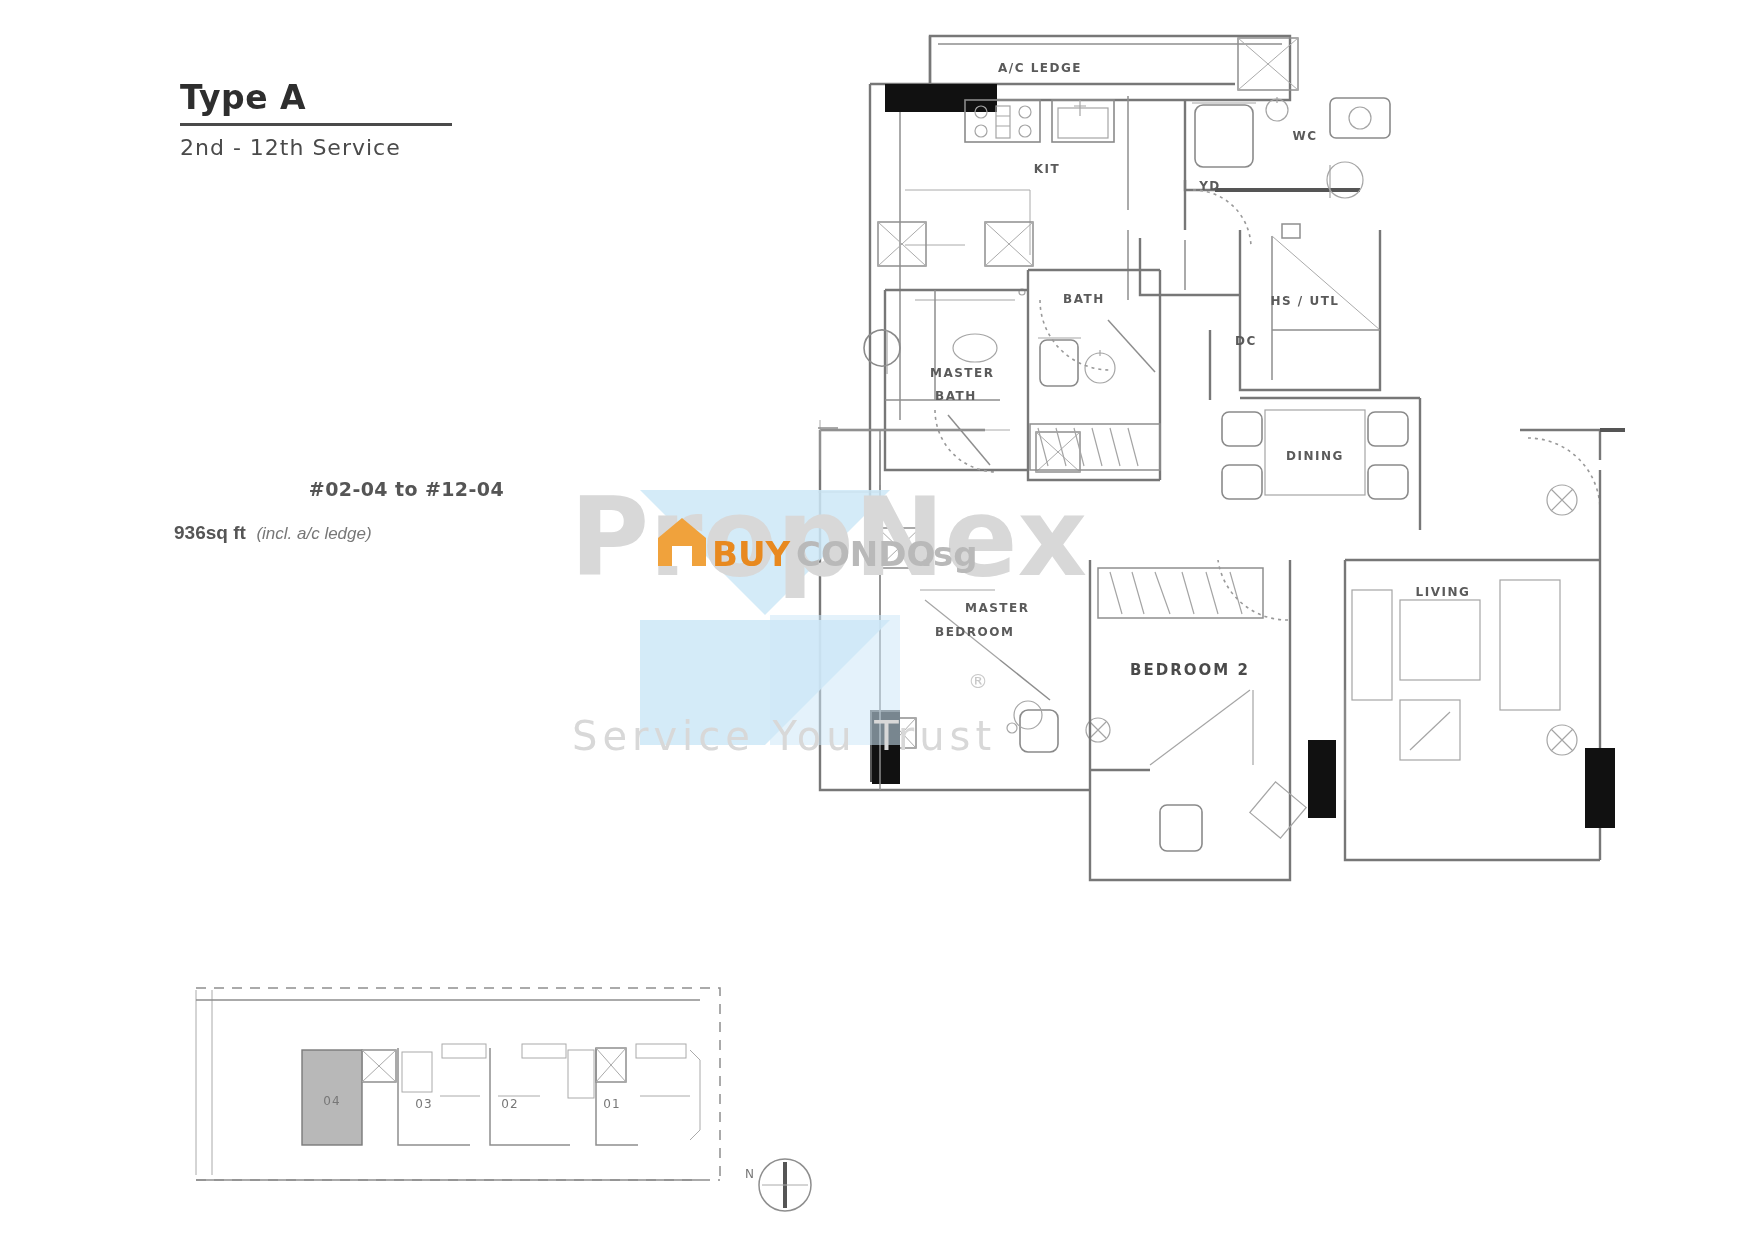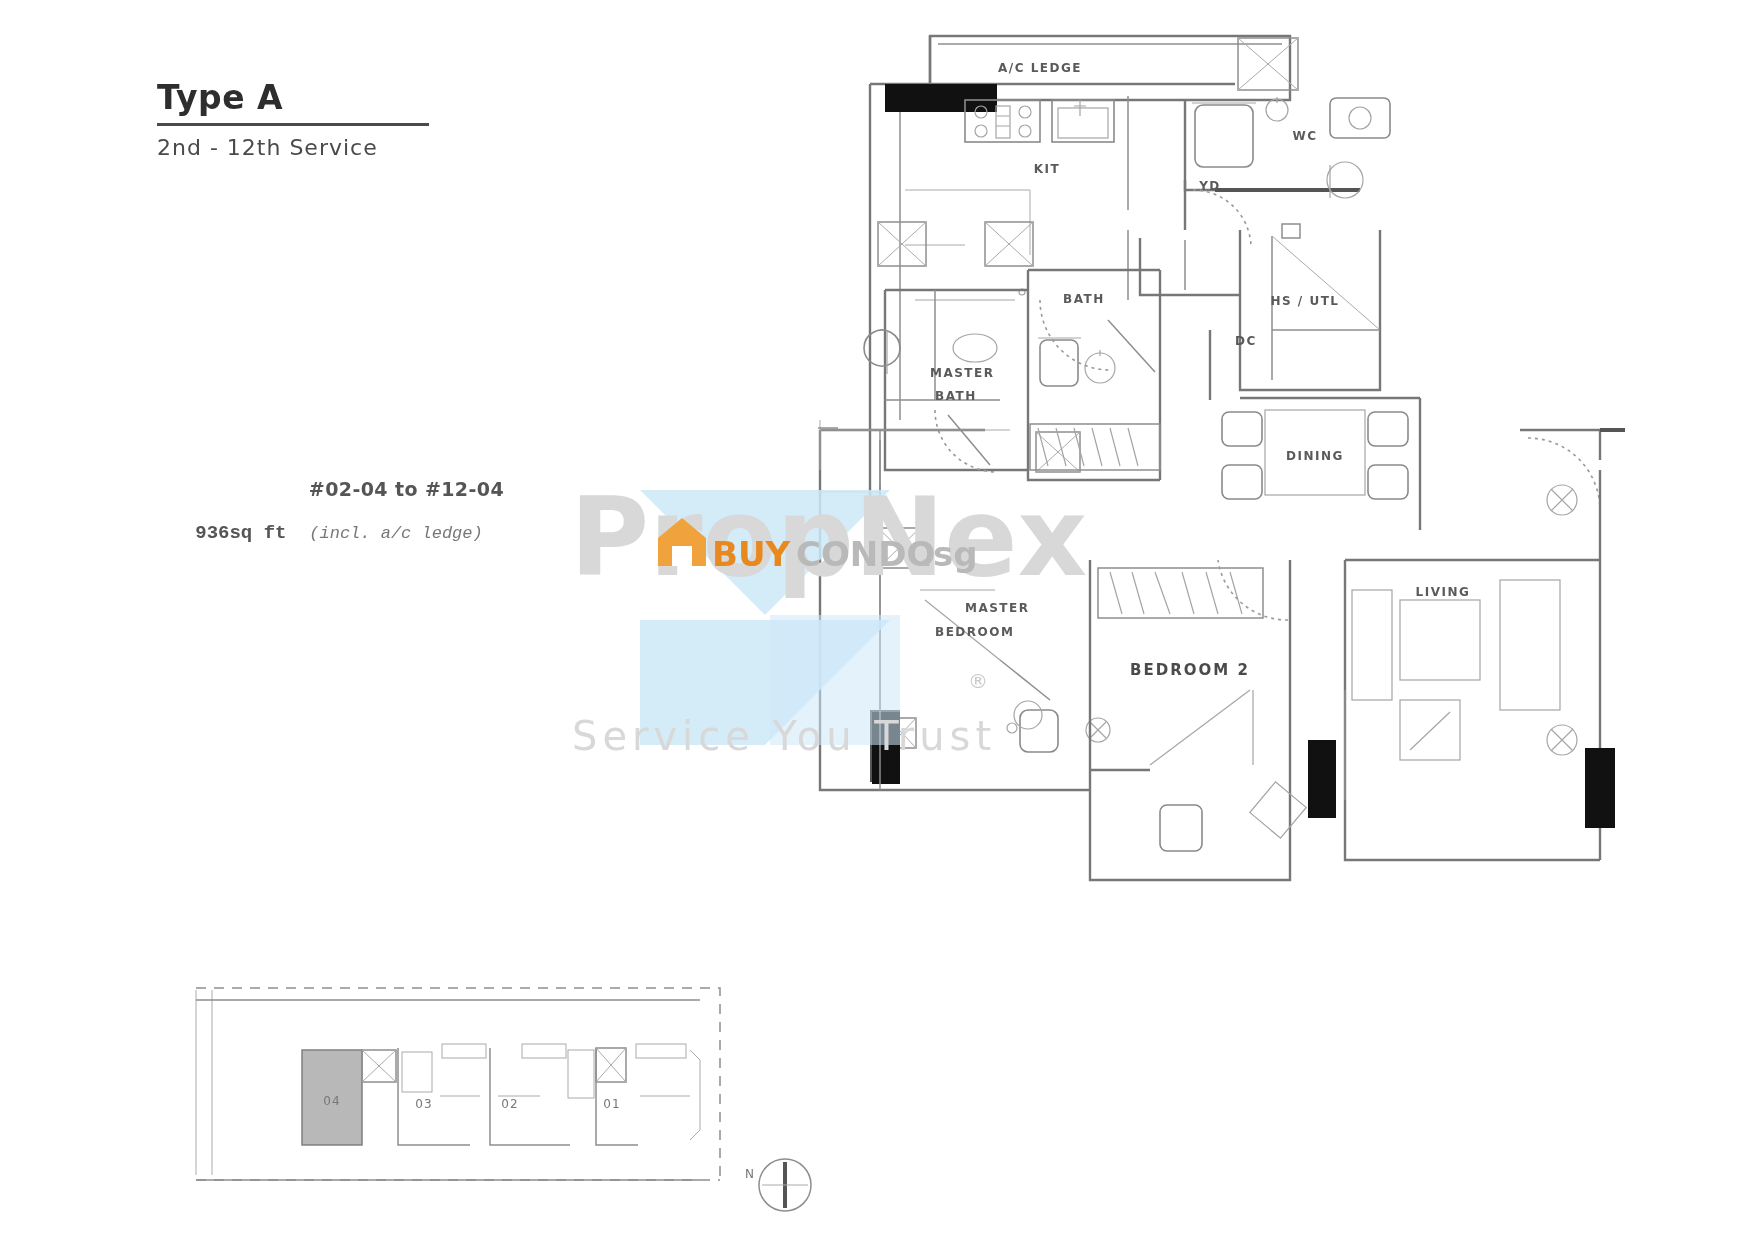--- a/index.html
+++ b/index.html
@@ -1,32 +1,32 @@
 <!DOCTYPE html>
 <html><head>
 <meta charset="utf-8">
 <style>
   html,body{margin:0;padding:0;background:#ffffff;}
   body{width:1754px;height:1240px;position:relative;overflow:hidden;
        font-family:"Liberation Sans",sans-serif;color:#3a3a3a;}
 
   
-  #title-block{position:absolute;left:157px;top:78px;width:300px;}
+  #title-block{position:absolute;left:180px;top:78px;width:300px;}
   #title-block .t-main{font-size:33px;font-weight:bold;color:#2e2e2e;letter-spacing:.5px;
         font-family:"DejaVu Sans",sans-serif;}
   #title-block .t-rule{height:3px;background:#4a4a4a;margin:6px 0 9px 0;width:272px;}
   #title-block .t-sub{font-size:22px;color:#4a4a4a;letter-spacing:1px;
         font-family:"DejaVu Sans",sans-serif;}
 
   
   #unit-info{position:absolute;left:174px;top:478px;width:330px;}
   #unit-info .u-line1{font-size:19px;font-weight:bold;color:#555;letter-spacing:.4px;
         font-family:"DejaVu Sans",sans-serif;text-align:right;}
   #unit-info .u-line2{font-size:19px;font-weight:bold;color:#555;margin-top:22px;
-        font-family:Liberation Mono, monospace;text-align:center;}
+        font-family:Liberation Sans, sans-serif;}
   #unit-info .u-line2 em{font-style:italic;font-weight:normal;font-size:17px;color:#777;}
 
   
   #plan-wrap{position:absolute;left:0;top:0;width:1754px;height:936px;}
   svg{display:block;}
   .wall-h{stroke:#555;stroke-width:4;fill:none;}
   .wall-m{stroke:#777;stroke-width:2.4;fill:none;}
   .wall-t{stroke:#8e8e8e;stroke-width:1.5;fill:none;}
   .wall-f{stroke:#aaa;stroke-width:1;fill:none;}
   .solidblk{fill:#111;stroke:none;}

